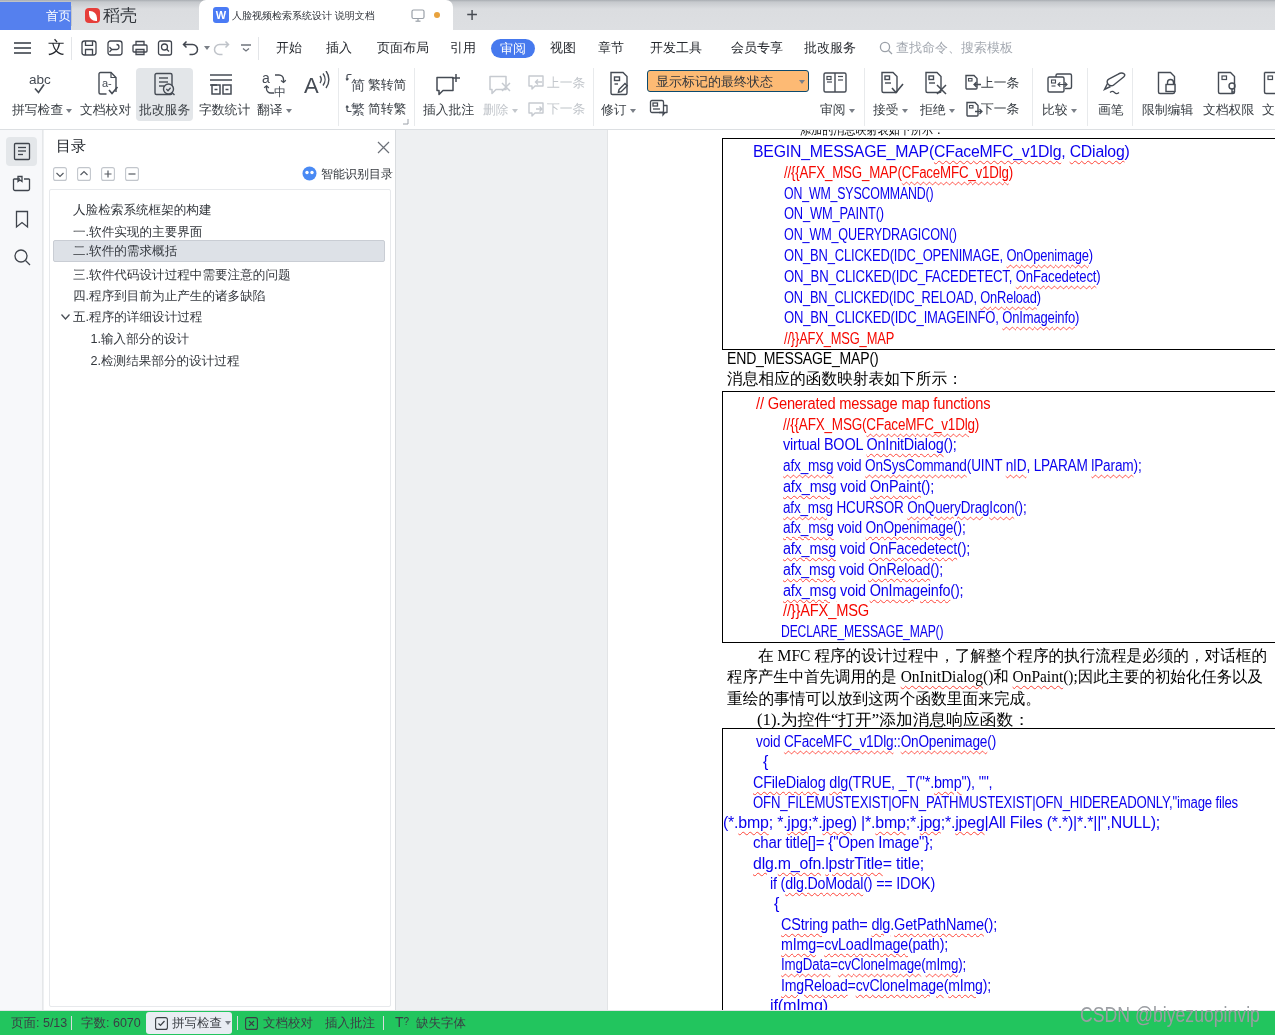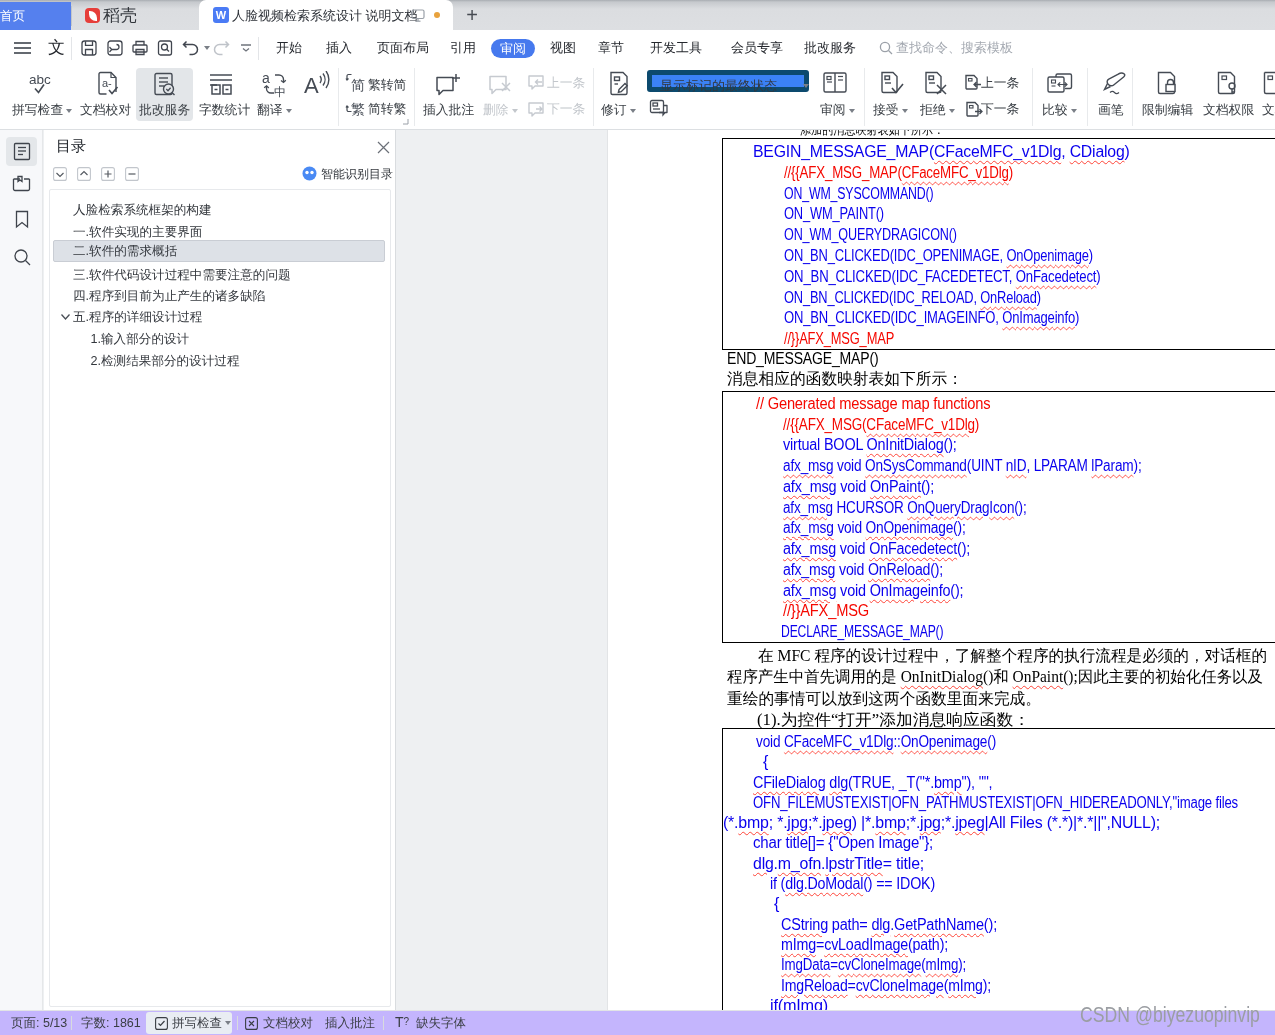--- a/index.html
+++ b/index.html
@@ -3,21 +3,21 @@
 <meta charset="utf-8">
 <style>
 * { margin:0; padding:0; box-sizing:border-box; }
 html,body { width:1275px; height:1035px; overflow:hidden; }
 body { position:relative; font-family:"Liberation Sans",sans-serif; background:#fff; color:#3b4046; }
 .abs { position:absolute; }
 svg { display:block; }
 
 #tabbar { left:0; top:0; width:1275px; height:30px; background:linear-gradient(to bottom,#a8acb2 0px,#c6c9cd 2px,#dbdde0 9px,#dddfe2 100%); }
 
-.tab-home { left:0; top:2px; width:71px; height:28px; background:#5580ee; color:#fff; font-size:12.5px; text-align:left; line-height:28px; }
+.tab-home { left:0; top:2px; width:71px; height:28px; background:#5580ee; color:#fff; font-size:12.5px; text-align:right; line-height:28px; }
 .tab-dk { left:72px; top:2px; width:126px; height:28px; }
 .tab-doc { left:199px; top:0px; width:254px; height:30px; background:#fff; border-radius:7px 7px 0 0; }
 
 #menurow { left:0; top:30px; width:1275px; height:36px; background:#fff; }
 .mi { position:absolute; top:0; height:36px; line-height:36px; font-size:13px; color:#25282e; text-align:left; }
 .pill { position:absolute; left:491px; top:9px; width:44px; height:19px; background:#4679ee; border-radius:10px; color:#fff; font-size:13px; text-align:center; line-height:19px; }
 .vsep { position:absolute; background:#e3e5e8; width:1px; }
 
 #toolbar { left:0; top:66px; width:1275px; height:64px; background:#fff; border-bottom:1px solid #dcdfe2; }
 .tlabel { position:absolute; top:37px; height:14px; line-height:14px; font-size:12.8px; color:#3b4046; white-space:nowrap; }
@@ -32,40 +32,40 @@
 #work { position:absolute; left:397px; top:0; width:878px; height:880px; background:#eef0f2; overflow:hidden; }
 #page { position:absolute; left:210px; top:-130px; width:800px; height:1200px; background:#fff; border-left:1px solid #e4e6e8; }
 
 .codebox { position:absolute; left:324.5px; border:1.5px solid #000; border-right:none; background:#fff; }
 .cl { position:absolute; white-space:pre; font-size:16px; line-height:18px; letter-spacing:-0.2px; color:#0a00ee; }
 .red { color:#f50800; }
 .blk { color:#000; }
 .sq { text-decoration:underline; text-decoration-style:wavy; text-decoration-color:#ff4438; text-decoration-thickness:1px; text-underline-offset:3px; }
 .zh { position:absolute; white-space:pre; font-size:16px; line-height:19px; color:#000; font-family:"Liberation Serif",serif; }
 
-#statusbar { left:0; top:1010px; width:1275px; height:25px; background:#c4b5fd; border-top:1px solid #e2e4e6; font-size:12.5px; color:#3a3e44; }
+#statusbar { left:0; top:1010px; width:1275px; height:25px; background:#22c55e; border-top:1px solid #e2e4e6; font-size:12.5px; color:#3a3e44; }
 .st { position:absolute; top:0; height:24px; line-height:24px; white-space:nowrap; }
 #watermark { left:1080px; top:1002px; font-size:22px; color:#9b9ea3; white-space:nowrap; transform-origin:left top; }
 </style>
 </head>
 <body>
 
 <div class="abs" id="tabbar">
 
   <div class="abs tab-home">首页</div>
   <div class="abs tab-dk">
     <div class="abs" style="left:13px;top:6px;width:15px;height:15px;background:#e63e3a;border-radius:4px;">
       <div class="abs" style="left:3.5px;top:2.5px;width:8px;height:10px;background:#fff;border-radius:0 7px 0 7px;"></div>
     </div>
     <div class="abs" style="left:31px;top:0;height:28px;line-height:28px;font-size:17px;color:#33373d;">稻壳</div>
     <div class="abs" style="left:-1px;top:4px;width:1px;height:20px;background:#c2c6ca;"></div>
   </div>
   <div class="abs tab-doc">
     <div class="abs" style="left:14px;top:7px;width:16px;height:16px;background:#4a7bf5;border-radius:3px;color:#fff;font-size:11px;font-weight:bold;text-align:center;line-height:16px;">W</div>
-    <div class="abs" style="left:33px;top:0;height:30px;line-height:31px;font-size:13px;color:#2b2f36;white-space:nowrap;">人脸视频检索系统设计 说明文档</div>
+    <div class="abs" style="left:33px;top:0;height:30px;line-height:31px;font-size:10px;color:#2b2f36;white-space:nowrap;">人脸视频检索系统设计 说明文档</div>
     <svg class="abs" style="left:212px;top:9px" width="14" height="13" viewBox="0 0 14 13">
         <rect x="1" y="1" width="12" height="8.5" rx="1.5" fill="none" stroke="#9aa0a8" stroke-width="1.2"></rect>
         <line x1="7" y1="9.5" x2="7" y2="12" stroke="#9aa0a8" stroke-width="1.2"></line>
         <line x1="4.5" y1="12.2" x2="9.5" y2="12.2" stroke="#9aa0a8" stroke-width="1.2"></line>
       </svg>
     <div class="abs" style="left:235px;top:12px;width:6px;height:6px;border-radius:50%;background:#e8a23d;"></div>
   </div>
   <div class="abs" style="left:460px;top:3px;width:24px;height:24px;color:#474b52;font-size:20px;line-height:24px;text-align:center;font-weight:300;">+</div>
 </div>
 
@@ -243,21 +243,21 @@
 <div class="tsep" style="left:592.5px;"></div>
 <svg class="ticon" style="left:608px;top:5px" width="24" height="25" viewBox="0 0 24 25">
 <g fill="none" stroke="#454b54" stroke-width="1.4">
 <path d="M3 1.5 h12 l4 4 V22 a1.5 1.5 0 0 1 -1.5 1.5 H4.5 A1.5 1.5 0 0 1 3 22 z"></path>
 <rect x="6.5" y="6" width="5" height="3.5"></rect>
         <line x1="6.5" y1="13" x2="10" y2="13"></line>
 <path d="M11 18.5 l6-6 2.2 2.2 -6 6 -2.8 0.6 z"></path>
       </g>
     </svg>
 <div class="tlabel" style="left:601px;top:37px;width:45px;">修订<span class="caret"></span></div>
-<div class="abs" style="left:647px;top:4px;width:162px;height:22px;border:5px solid #0c4a6e;border-radius:3px;background:#3b82f6;">
+<div class="abs" style="left:647px;top:4px;width:162px;height:22px;border:1px solid #0c4a6e;border-radius:3px;background:#fdba74;">
 <div class="abs" style="left:8px;top:0;height:20px;line-height:21px;font-size:13px;color:#33373d;white-space:nowrap;">显示标记的最终状态</div>
 <span class="caret abs" style="left:148px;top:9px;"></span>
     </div>
 <svg class="ticon" style="left:649px;top:33px" width="20" height="18" viewBox="0 0 20 18">
 <g fill="none" stroke="#454b54" stroke-width="1.3">
 <rect x="1.5" y="1.5" width="13" height="12" rx="1.5"></rect>
 <rect x="4" y="4" width="4.5" height="3"></rect>
         <line x1="4" y1="10" x2="11" y2="10"></line>
 <path d="M10 13.5 h8 v-7 h-3" stroke-linejoin="round"></path>
         <path d="M14 13.5 v2.5 l2 -2.5"></path>
@@ -474,21 +474,21 @@
 <div class="cl" id="b3l11" style="left:384.2px;top:826.2px;transform:scaleX(0.8340);transform-origin:left center;"><span class="sq">ImgData</span>=<span class="sq">cvCloneImage</span>(<span class="sq">mImg</span>);</div>
 <div class="cl" id="b3l12" style="left:384.2px;top:846.5px;transform:scaleX(0.8811);transform-origin:left center;"><span class="sq">ImgReload</span>=<span class="sq">cvCloneImage</span>(<span class="sq">mImg</span>);</div>
 <div class="cl" id="b3l13" style="left:372.9px;top:866.8px;transform:scaleX(1.0162);transform-origin:left center;">if(<span class="sq">mImg</span>)</div>
       </div>
   </div>
 </div>
 
 <div class="abs" id="statusbar">
     <div class="st" style="left:11px;">页面: 5/13</div>
     <div class="abs" style="left:71px;top:5px;width:1px;height:14px;background:#d8dbde;"></div>
-    <div class="st" style="left:81px;">字数: 1861</div>
+    <div class="st" style="left:81px;">字数: 6070</div>
     <div class="abs" style="left:146px;top:1px;width:86px;height:22px;background:#e9edf3;border-radius:3px;"></div>
     <svg class="abs" style="left:155px;top:6px" width="13" height="13" viewBox="0 0 13 13">
 <rect x="0.6" y="0.6" width="11.8" height="11.8" rx="2" fill="none" stroke="#3a3e44" stroke-width="1.1"></rect>
 <path d="M3.5 6.5 L5.5 8.5 L9.5 4" fill="none" stroke="#3a3e44" stroke-width="1.2"></path>
     </svg>
     <div class="st" style="left:172px;">拼写检查</div>
     <span class="caret abs" style="left:222px;top:10px;"></span>
     <div class="abs" style="left:237px;top:5px;width:1px;height:14px;background:#d8dbde;"></div>
     <svg class="abs" style="left:245px;top:6px" width="13" height="13" viewBox="0 0 13 13">
 <rect x="0.6" y="0.6" width="11.8" height="11.8" rx="2" fill="none" stroke="#3a3e44" stroke-width="1.1"></rect>

